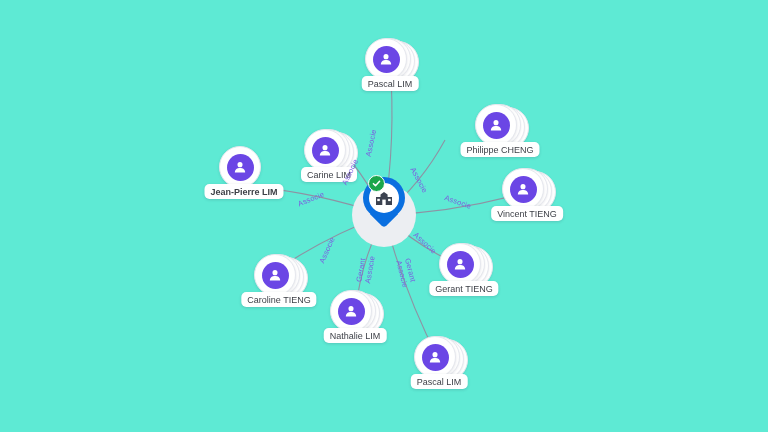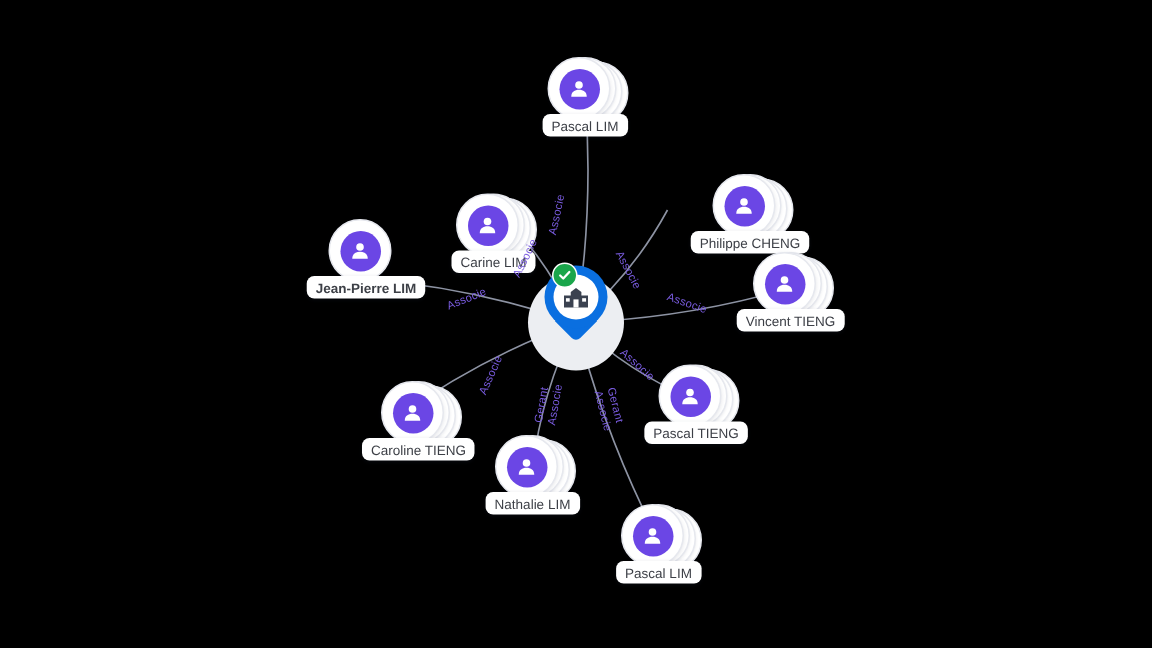--- a/index.html
+++ b/index.html
@@ -10,21 +10,21 @@
     width: 768px;
     height: 432px;
     background: #fbfcfe;
     font-family: "Liberation Sans", sans-serif;
     overflow: hidden;
   }
   #graph-canvas {
     position: relative;
     width: 768px;
     height: 432px;
-    background: #000000;
+    background: #5eead4;
   }
   #edge-layer {
     position: absolute;
     left: 0;
     top: 0;
     width: 768px;
     height: 432px;
   }
   .edge-path {
     fill: none;
@@ -243,21 +243,21 @@
         <div class="avatar-disc">
           <div class="avatar-inner">
             <svg class="person-glyph" width="14" height="14" viewBox="0 0 16 16">
               <circle cx="8" cy="5.3" r="2.9" fill="#ffffff"></circle>
               <path d="M2.1 14.2 C2.1 10.6 4.8 9 8 9 C11.2 9 13.9 10.6 13.9 14.2 Z" fill="#ffffff"></path>
             </svg>
           </div>
         </div>
         <div class="node-label">Carine LIM</div>
       </div>
-      <div class="person-node" style="left: 445px; top: 140px; margin-left: 27px;">
+      <div class="person-node" style="left: 445px; top: 128px; margin-left: 27px;">
         <div class="stack s3"></div>
         <div class="stack s2"></div>
         <div class="stack s1"></div>
         <div class="avatar-disc">
           <div class="avatar-inner">
             <svg class="person-glyph" width="14" height="14" viewBox="0 0 16 16">
               <circle cx="8" cy="5.3" r="2.9" fill="#ffffff"></circle>
               <path d="M2.1 14.2 C2.1 10.6 4.8 9 8 9 C11.2 9 13.9 10.6 13.9 14.2 Z" fill="#ffffff"></path>
             </svg>
           </div>
@@ -322,21 +322,21 @@
         <div class="stack s2"></div>
         <div class="stack s1"></div>
         <div class="avatar-disc">
           <div class="avatar-inner">
             <svg class="person-glyph" width="14" height="14" viewBox="0 0 16 16">
               <circle cx="8" cy="5.3" r="2.9" fill="#ffffff"></circle>
               <path d="M2.1 14.2 C2.1 10.6 4.8 9 8 9 C11.2 9 13.9 10.6 13.9 14.2 Z" fill="#ffffff"></path>
             </svg>
           </div>
         </div>
-        <div class="node-label">Pascal TIENG</div>
+        <div class="node-label">Gerant TIENG</div>
       </div>
       <div class="person-node" style="left: 439px; top: 360px;">
         <div class="stack s3"></div>
         <div class="stack s2"></div>
         <div class="stack s1"></div>
         <div class="avatar-disc">
           <div class="avatar-inner">
             <svg class="person-glyph" width="14" height="14" viewBox="0 0 16 16">
               <circle cx="8" cy="5.3" r="2.9" fill="#ffffff"></circle>
               <path d="M2.1 14.2 C2.1 10.6 4.8 9 8 9 C11.2 9 13.9 10.6 13.9 14.2 Z" fill="#ffffff"></path>

